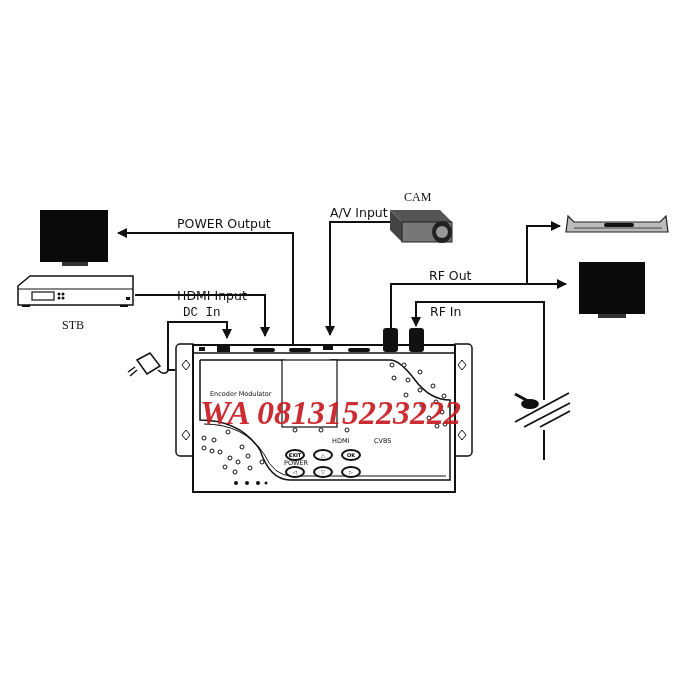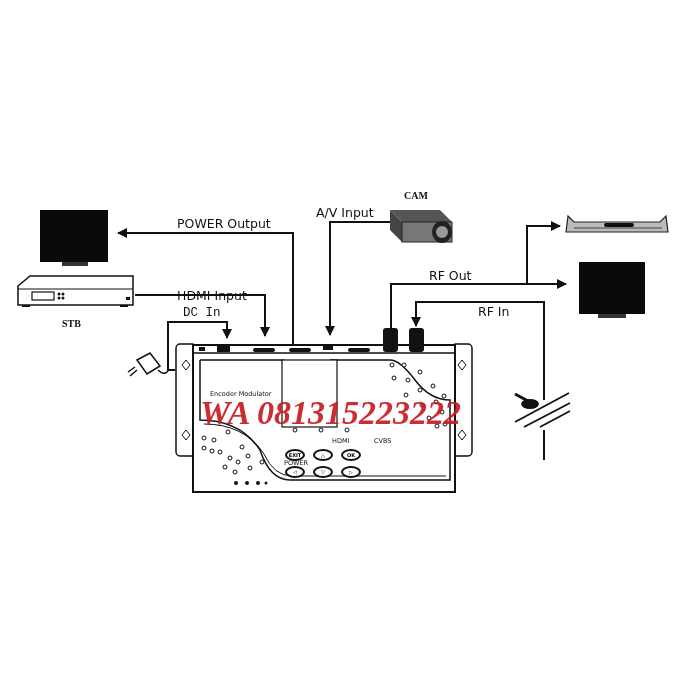--- a/index.html
+++ b/index.html
@@ -1,19 +1,19 @@
 <!DOCTYPE html>
 <html><head>
 <meta charset="utf-8">
 <style>
   html,body{margin:0;padding:0;background:#fff;}
   #stage{position:relative;width:700px;height:700px;overflow:hidden;background:#fff;font-family:"DejaVu Sans","Liberation Sans",sans-serif;}
   svg{position:absolute;left:0;top:0;}
   .lbl{position:absolute;font-size:12.5px;color:#111;white-space:nowrap;font-family:"DejaVu Sans","Liberation Sans",sans-serif;}
-  .serif{font-family:"Liberation Serif","DejaVu Serif",serif;font-weight:bold;font-size:10px;}
+  .serif{font-family:"Liberation Serif","DejaVu Serif",serif;font-weight:normal;font-size:12px;}
   .tiny{position:absolute;font-size:6.5px;font-weight:normal;color:#111;font-family:"DejaVu Sans",sans-serif;white-space:nowrap;}
   .btn{position:absolute;width:20px;height:12px;border:2px solid #111;border-radius:50%;background:#fff;font-size:5px;font-weight:bold;display:flex;align-items:center;justify-content:center;box-sizing:border-box;}
   .watermark{position:absolute;color:#c81c22;font-family:"Liberation Serif","DejaVu Serif",serif;font-style:italic;font-size:34px;white-space:nowrap;letter-spacing:0px;opacity:0.92;}
 </style>
 </head>
 <body>
 
 <div id="stage">
 
   <svg width="700" height="700" viewBox="0 0 700 700">
@@ -161,23 +161,23 @@
         <circle cx="429" cy="418" r="2"></circle>
           <circle cx="437" cy="426" r="2"></circle>
           <circle cx="445" cy="424" r="2"></circle>
       </g>
     </g>
   </svg>
 
   <div class="lbl" style="left:177px;top:216px;">POWER Output</div>
   <div class="lbl" style="left:177px;top:278px;margin-top:10px;">HDMI Input</div>
   <div class="lbl" style="left:183px;top:306px;font-family:Liberation Mono, monospace;">DC In</div>
-  <div class="lbl" style="left:316px;top:205px;">A/V Input</div>
+  <div class="lbl" style="left:330px;top:205px;">A/V Input</div>
   <div class="lbl" style="left:429px;top:268px;">RF Out</div>
-  <div class="lbl" style="left:430px;top:304px;margin-left:48px;">RF In</div>
+  <div class="lbl" style="left:430px;top:304px;">RF In</div>
 
   <div class="lbl serif" style="left:62px;top:318px;">STB</div>
   <div class="lbl serif" style="left:404px;top:190px;">CAM</div>
   <div class="tiny" style="left:210px;top:390px;">Encoder  Modulator</div>
 
   <div class="tiny" style="left:284px;top:459px;">POWER</div>
   <div class="tiny" style="left:314px;top:437px;padding-left:18px;">HDMI</div>
   <div class="tiny" style="left:338px;top:437px;margin-left:36px;">CVBS</div>
 
   <div class="btn" style="left:285px;top:449px;">EXIT</div>

